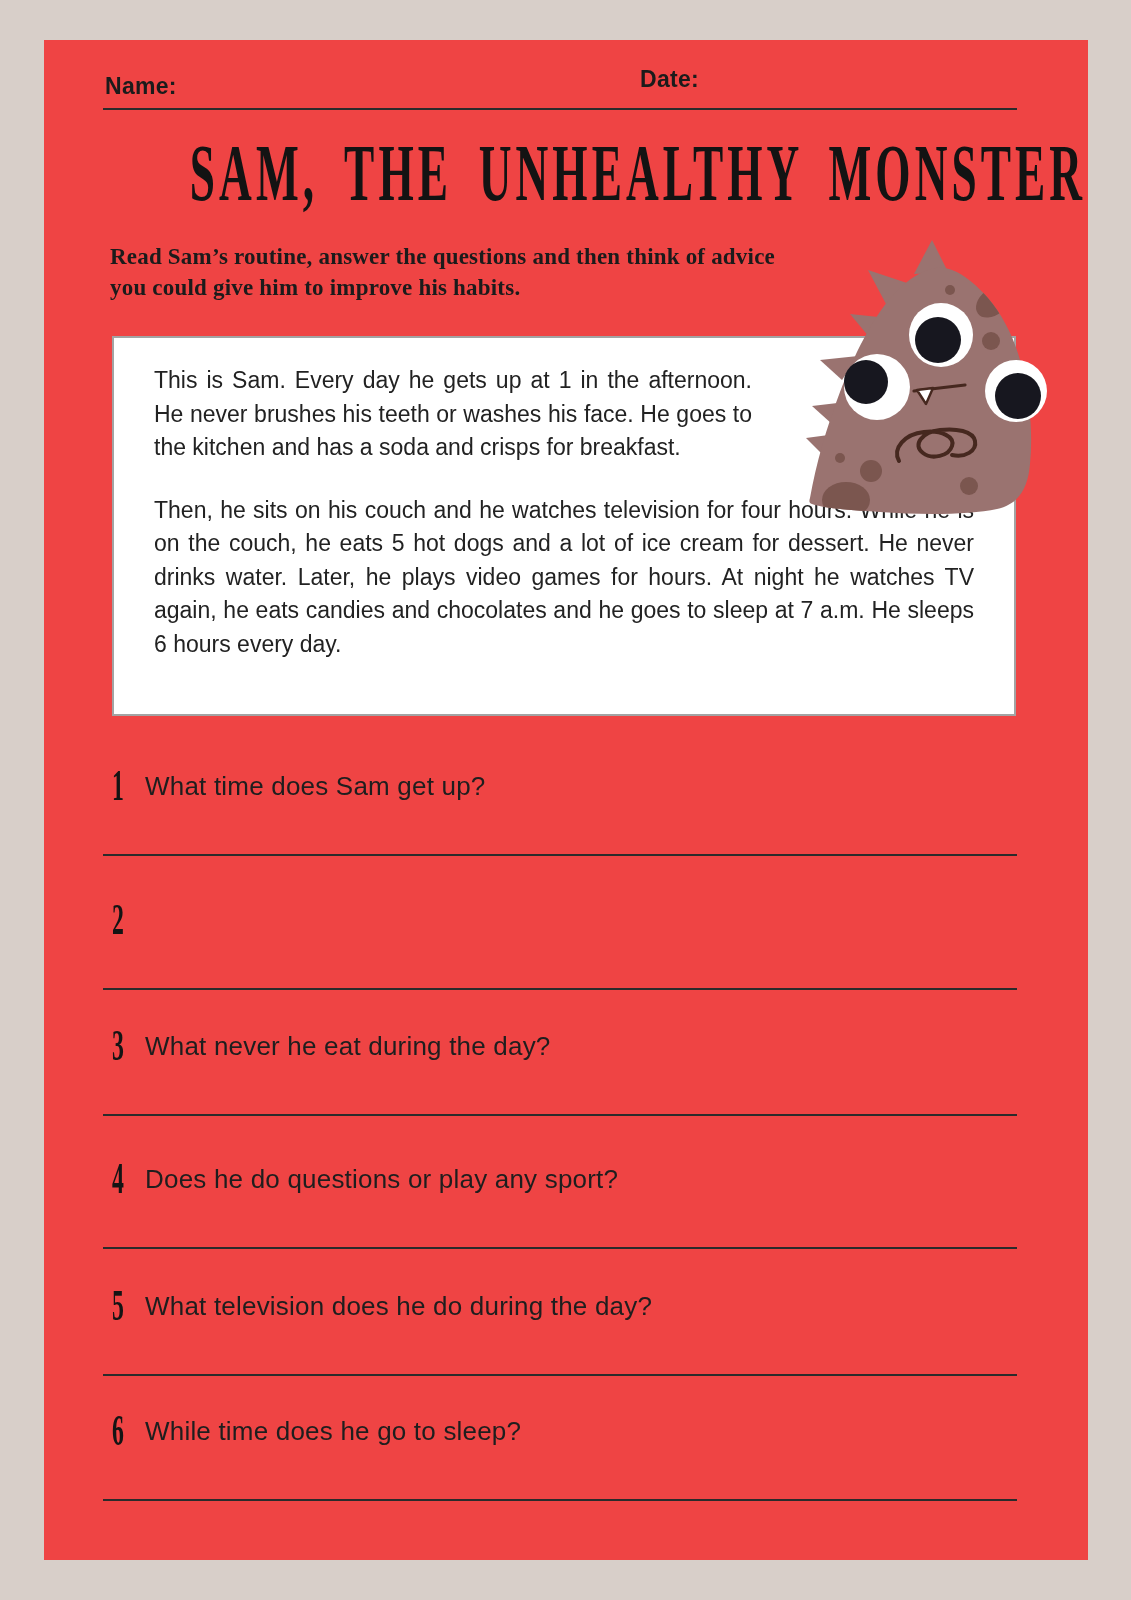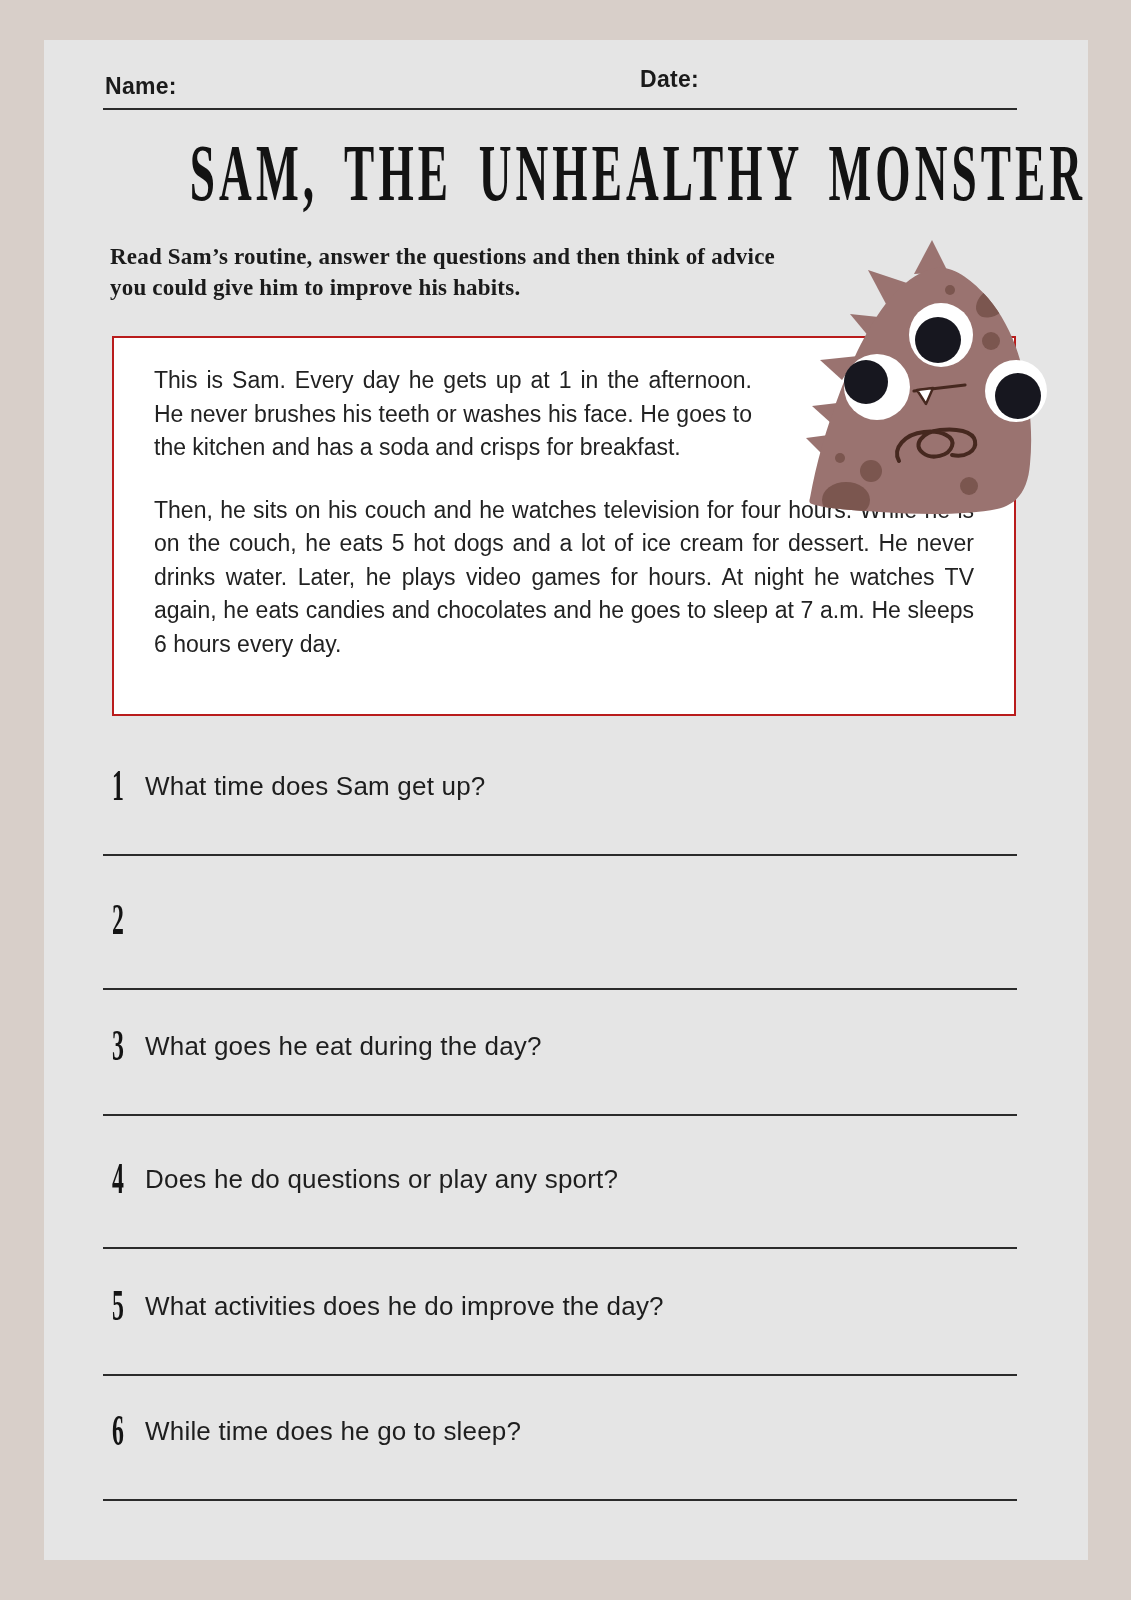--- a/index.html
+++ b/index.html
@@ -14,21 +14,21 @@
     font-family: "Liberation Sans", "DejaVu Sans", sans-serif;
     color: #1d1d1d;
   }
 
   .paper {
     position: absolute;
     left: 44px;
     top: 40px;
     width: 1044px;
     height: 1520px;
-    background: #e5e5e5;
+    background: #ef4444;
   }
 
   
   .hdr-label {
     position: absolute;
     font-size: 23px;
     font-weight: bold;
     letter-spacing: 0.3px;
     color: #1b1b1b;
   }
@@ -70,21 +70,21 @@
     letter-spacing: 0.2px;
     color: #1b1b1b;
     font-family: Liberation Serif, serif;
   }
 
   
   .passage-box {
     position: absolute;
     left: 68px; top: 296px;
     width: 904px; height: 380px;
-    border: 2px solid #b91c1c;
+    border: 2px solid #a3a3a3;
     background: #ffffff;
     padding: 26px 40px 0 40px;
   }
   .passage-box p {
     font-size: 23px;
     line-height: 33.5px;
     text-align: justify;
     color: #222222;
   }
   .passage-p1 { margin-right: 222px; }
@@ -221,37 +221,37 @@
     <div class="question q2">
       <div class="q-row">
         <span class="q-num">2</span>
       </div>
       <div class="q-line"></div>
     </div>
 
     <div class="question q3">
       <div class="q-row">
         <span class="q-num">3</span>
-        <span class="q-text">What goes he eat during the day?</span>
+        <span class="q-text">What never he eat during the day?</span>
       </div>
       <div class="q-line"></div>
     </div>
 
     <div class="question q4">
       <div class="q-row">
         <span class="q-num">4</span>
         <span class="q-text">Does he do questions or play any sport?</span>
       </div>
       <div class="q-line"></div>
     </div>
 
     <div class="question q5">
       <div class="q-row">
         <span class="q-num">5</span>
-        <span class="q-text">What activities does he do improve the day?</span>
+        <span class="q-text">What television does he do during the day?</span>
       </div>
       <div class="q-line"></div>
     </div>
 
     <div class="question q6">
       <div class="q-row">
         <span class="q-num">6</span>
         <span class="q-text">While time does he go to sleep?</span>
       </div>
       <div class="q-line"></div>

